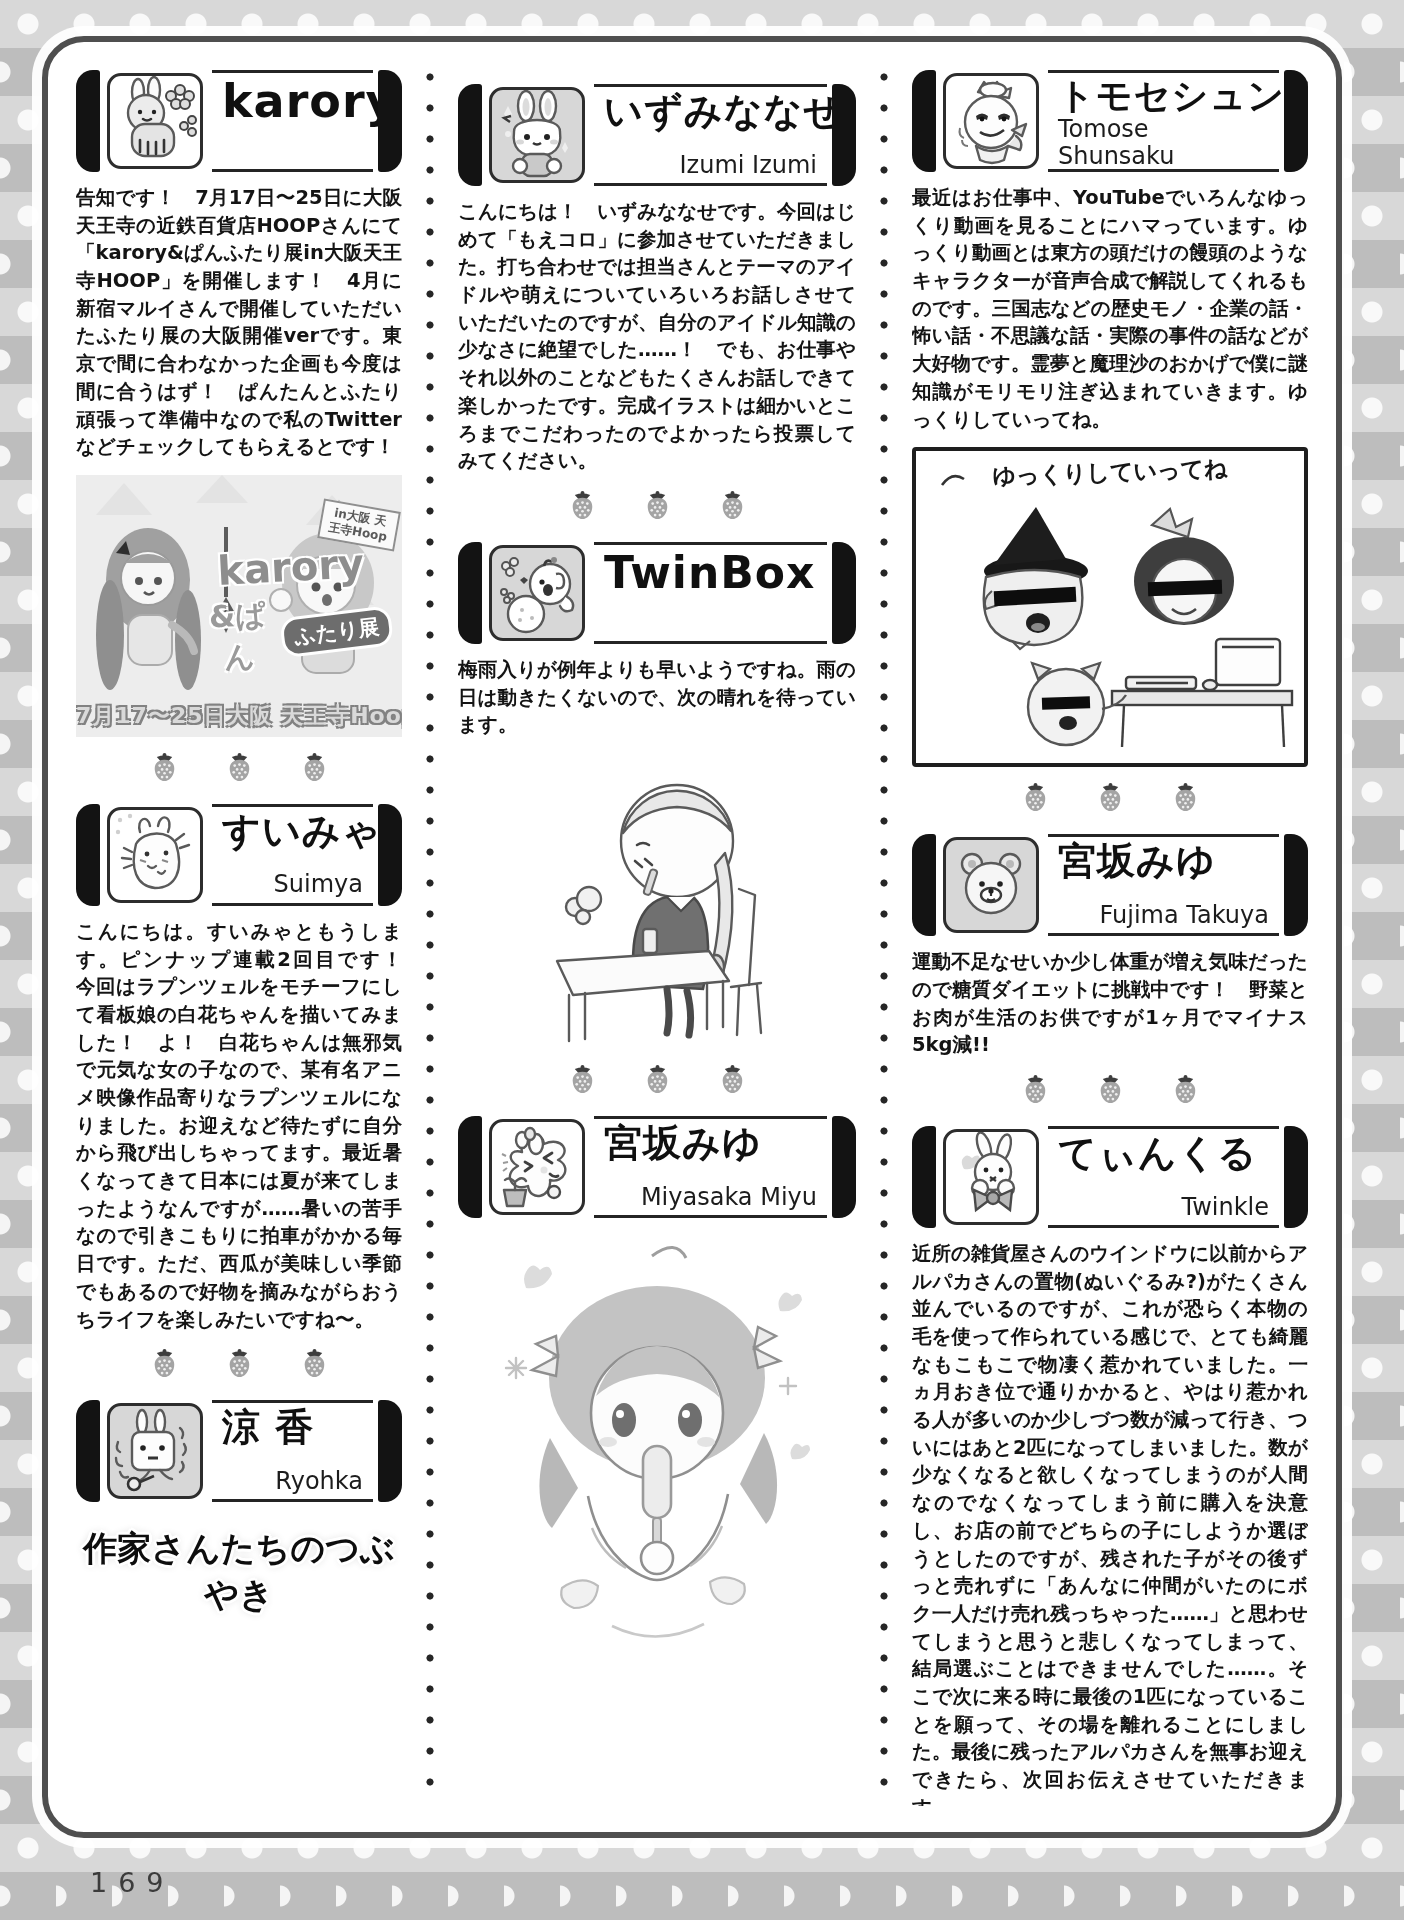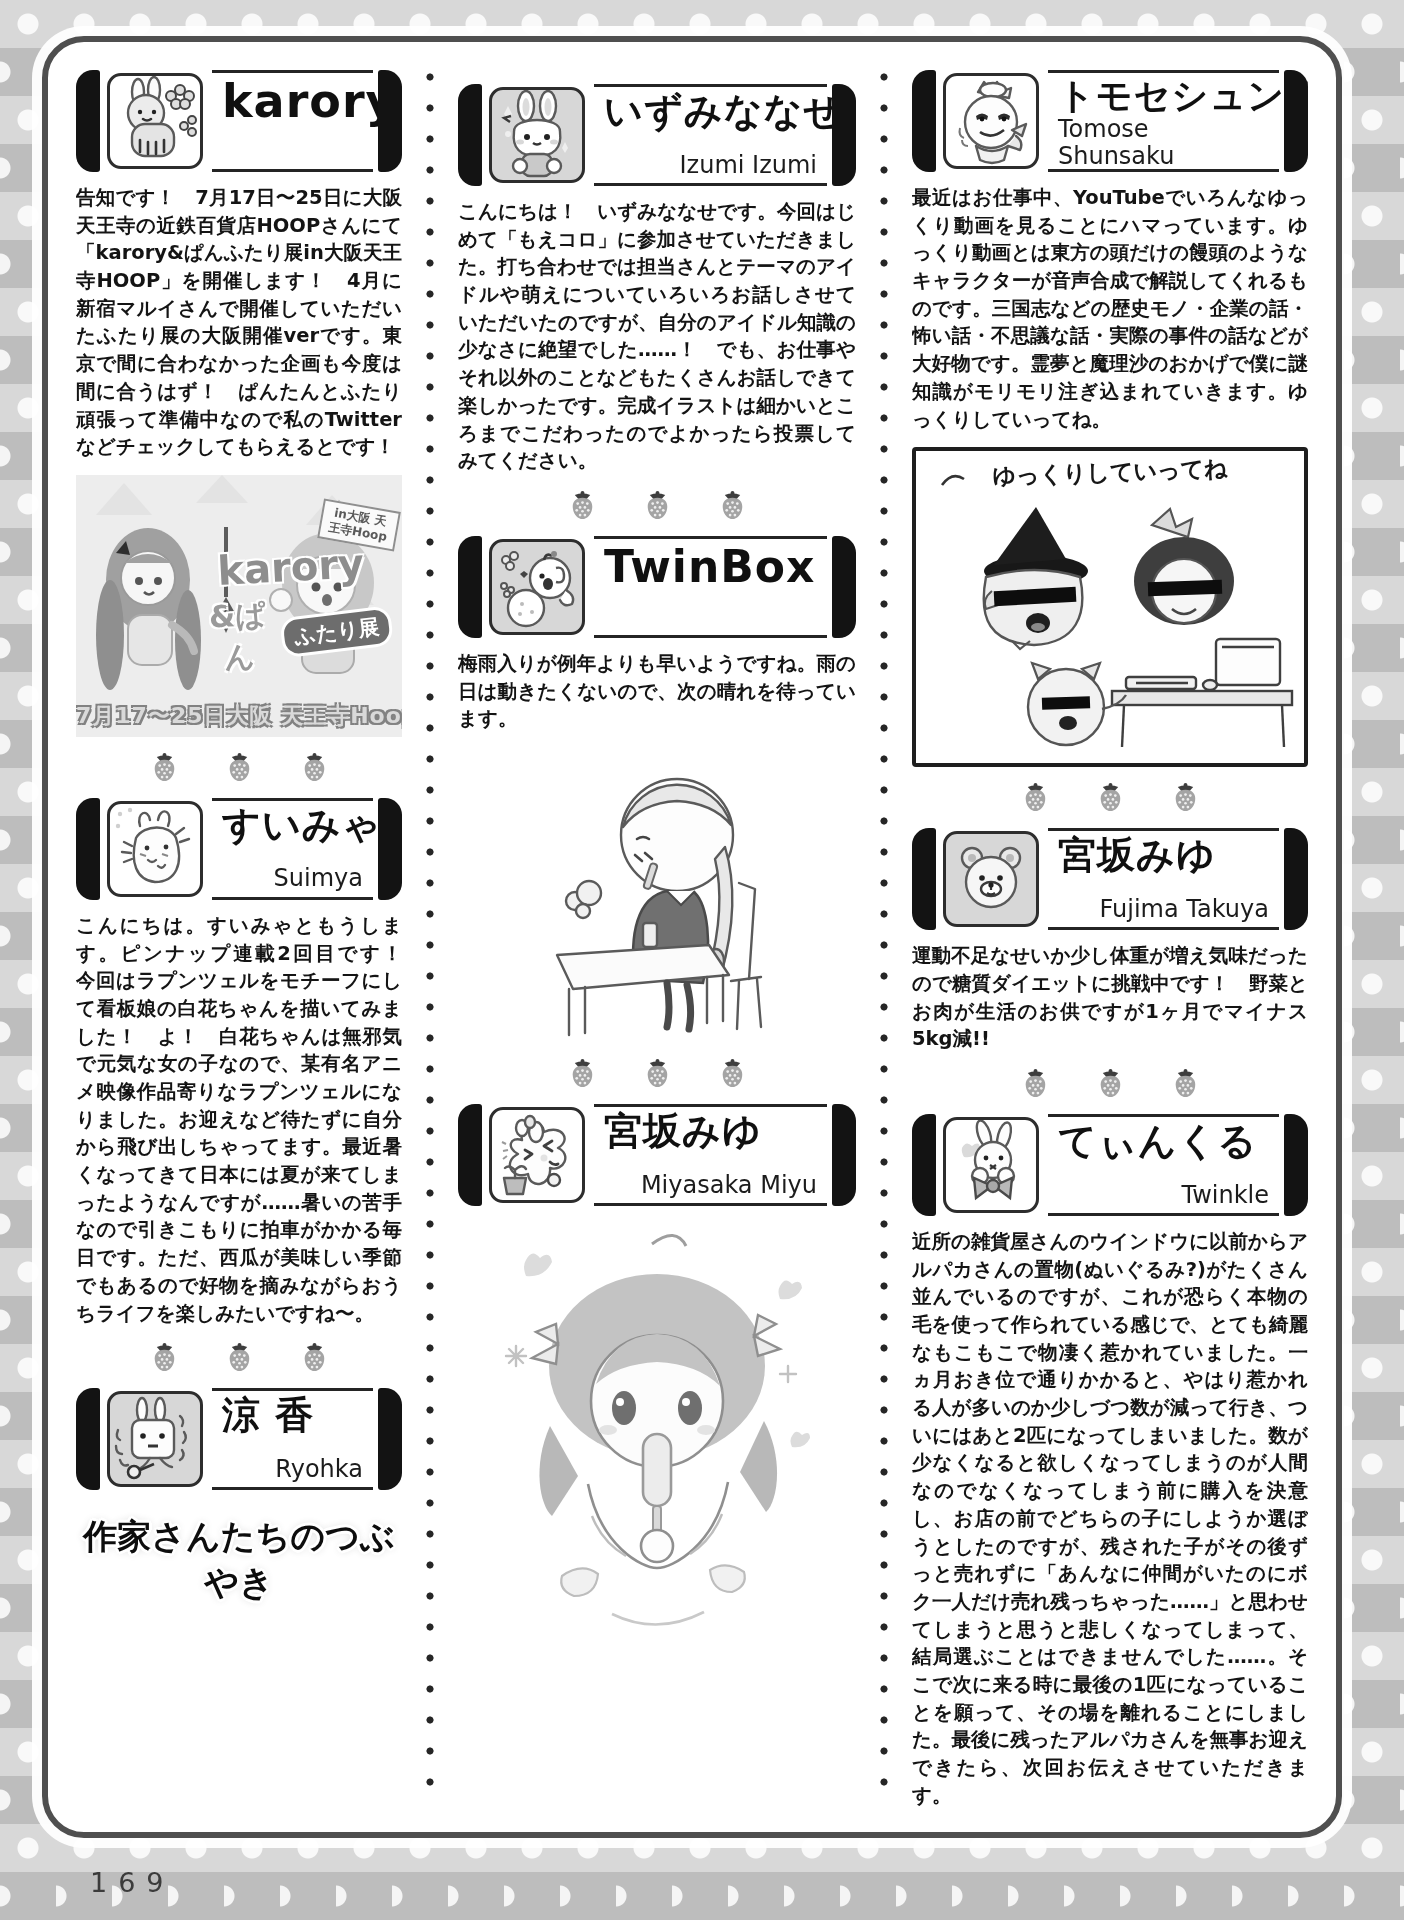--- a/index.html
+++ b/index.html
@@ -23,21 +23,21 @@
   .col{display:flex;flex-direction:column;overflow:hidden;}
   .col-1{width:326px;}
   .col-2{width:398px;}
   .col-3{flex:1;}
   .vsep{
     width:8px;margin:4px 24px 0 24px;flex:none;
     background-image:radial-gradient(circle at 4px 5px,#262626 3.2px,transparent 3.9px);
     background-size:8px 31px;background-repeat:repeat-y;
   }
   
-  .sec-head{display:flex;align-items:stretch;height:102px;flex:none;margin-top:10px;}
+  .sec-head{display:flex;align-items:stretch;height:102px;flex:none;margin-top:16px;}
   .brk{width:24px;flex:none;background:#131313;border-radius:17px 3px 3px 17px;}
   .brk.r{border-radius:3px 17px 17px 3px;margin-left:5px;}
   .icon-box{
     width:96px;height:96px;flex:none;border:3px solid #2d2d2d;border-radius:14px;
     margin:0 9px 0 7px;overflow:hidden;background:#fff;align-self:center;box-sizing:border-box;
   }
   .icon-box.gray{background:#d7d7d7;}
   .nameblk{
     flex:1;min-width:0;border-top:3px solid #242424;border-bottom:3px solid #242424;
     display:flex;flex-direction:column;padding:3px 6px 3px 10px;

